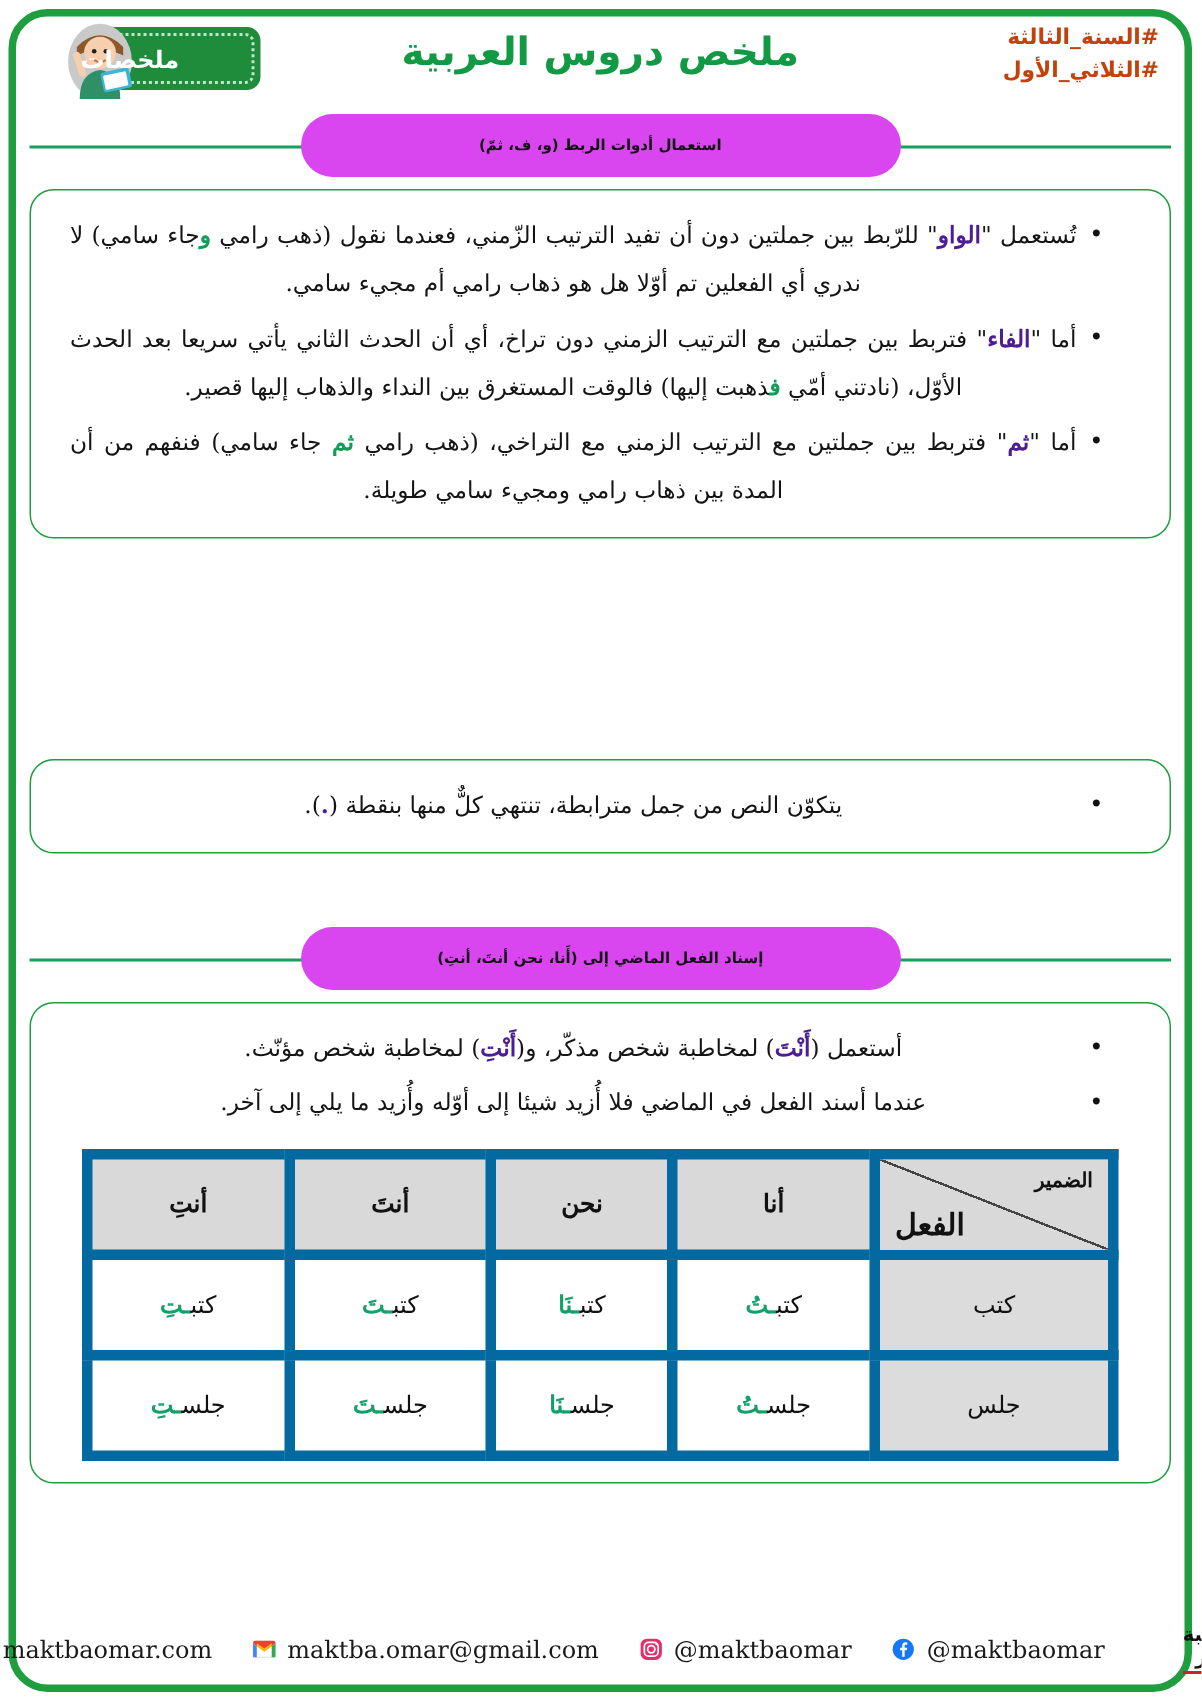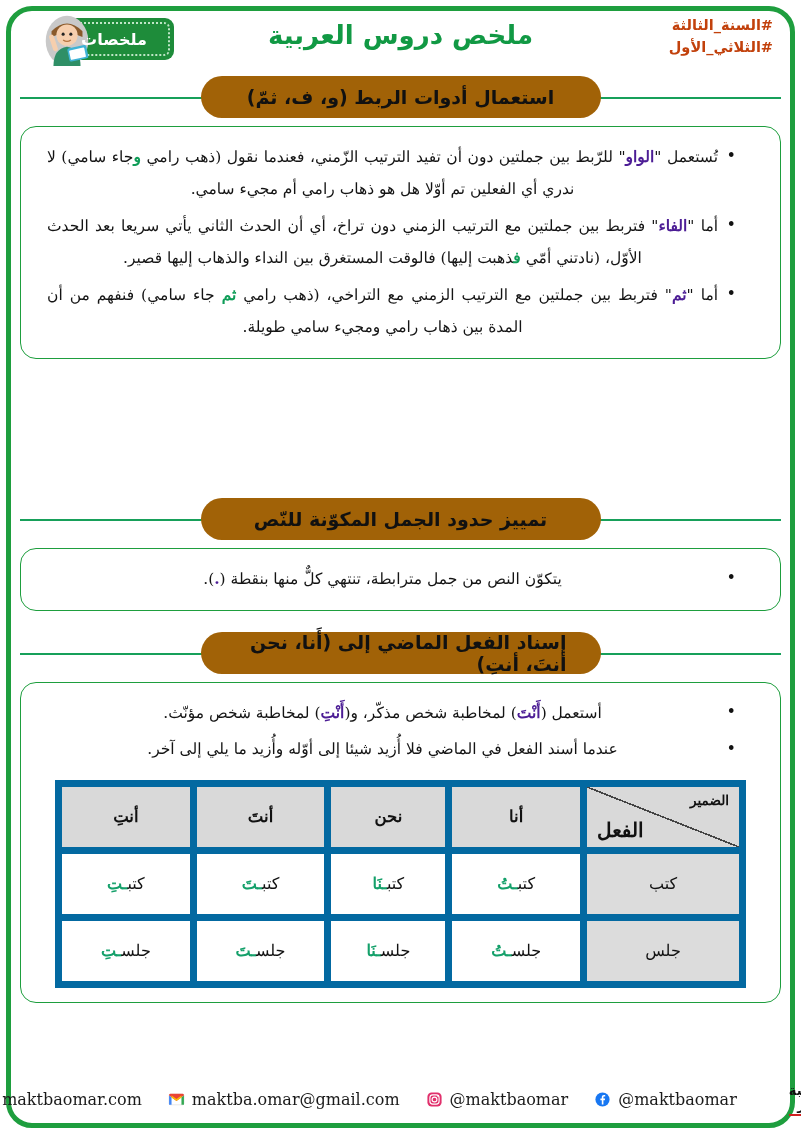--- a/index.html
+++ b/index.html
@@ -87,51 +87,52 @@
   }
   .brand-badge{
     position:absolute;left:14px;top:0px;
     width:170px;height:56px;
   }
   .badge-plate{
     position:absolute;right:28px;top:6px;
     width:120px;height:42px;
     background:#1e8c3a;
     border-radius:9px;
-    display:flex;align-items:center;justify-content:center;
+    display:flex;align-items:center;justify-content:flex-end;
   }
   .badge-plate:before{
     content:"";position:absolute;inset:4px;
     border:2px dotted #bfe6c7;
     border-radius:6px;
   }
   .badge-plate span{
     color:#fff;font-size:16px;font-weight:bold;position:relative;z-index:2;
   }
   .mascot{
     position:absolute;left:6px;top:-2px;width:58px;height:58px;
   }
 
   
   .pill-wrap{position:relative;z-index:3;height:42px;margin:0 20px;}
   .pill-line{
     position:absolute;top:21px;left:0;right:0;height:2px;background:#17a05a;
   }
   .pill{
     position:absolute;left:50%;top:0;transform:translateX(-50%);
-    background:#a16207;
+    background:#d946ef;
     border-radius:21px;
     height:42px;
     min-width:400px;
     display:flex;align-items:center;justify-content:center;
     padding:0 34px;
     box-sizing:border-box;
     color:#111;
-    font-size:19px;
-    font-weight:bold;
+    font-size:10px;
+    font-weight:bold;
+    text-align:center;
   }
 
   
   .card{
     position:relative;z-index:3;
     margin:8px 20px 0 20px;
     border:1.6px solid #1e9e3e;
     border-radius:16px;
     background:transparent;
     padding:14px 26px 14px 26px;
@@ -275,33 +276,29 @@
   <div class="card">
     <ul class="bullets">
       <li id="s0b0"><span>تُستعمل "</span><span class="red">الواو</span><span>" للرّبط بين جملتين دون أن تفيد الترتيب الزّمني، فعندما نقول (ذهب رامي </span><span class="green">و</span><span>جاء سامي) لا ندري أي الفعلين تم أوّلا هل هو ذهاب رامي أم مجيء سامي.</span></li>
       <li id="s0b1"><span>أما "</span><span class="red">الفاء</span><span>" فتربط بين جملتين مع الترتيب الزمني دون تراخ، أي أن الحدث الثاني يأتي سريعا بعد الحدث الأوّل، (نادتني أمّي </span><span class="green">ف</span><span>ذهبت إليها) فالوقت المستغرق بين النداء والذهاب إليها قصير.</span></li>
       <li id="s0b2"><span>أما "</span><span class="red">ثم</span><span>" فتربط بين جملتين مع الترتيب الزمني مع التراخي، (ذهب رامي </span><span class="green">ثم</span><span> جاء سامي) فنفهم من أن المدة بين ذهاب رامي ومجيء سامي طويلة.</span></li>
     </ul>
   </div>
 </div>
 
 <div style="position:absolute;left:0;right:0;top:498px;z-index:3;">
-  <div class="pill-wrap">
-    <div class="pill-line"></div>
-    <div class="pill">تمييز حدود الجمل المكوّنة للنّص</div>
-  </div>
 
   <div class="card">
     <ul class="bullets">
       <li id="s1b0"><span>يتكوّن النص من جمل مترابطة، تنتهي كلٌّ منها بنقطة (</span><span class="red">.</span><span>).</span></li>
     </ul>
   </div>
 </div>
 
-<div style="position:absolute;left:0;right:0;top:632px;z-index:3;">
+<div style="position:absolute;left:0;right:0;top:618px;z-index:3;">
   <div class="pill-wrap">
     <div class="pill-line"></div>
     <div class="pill">إسناد الفعل الماضي إلى (أَنا، نحن أنتَ، أنتِ)</div>
   </div>
 
   <div class="card">
     <ul class="bullets">
       <li id="s2b1"><span>أستعمل (</span><span class="red">أَنْتَ</span><span>) لمخاطبة شخص مذكّر، و(</span><span class="red">أَنْتِ</span><span>) لمخاطبة شخص مؤنّث.</span></li>
       <li id="s2b2"><span>عندما أسند الفعل في الماضي فلا أُزيد شيئا إلى أوّله وأُزيد ما يلي إلى آخر.</span></li>
     </ul>

